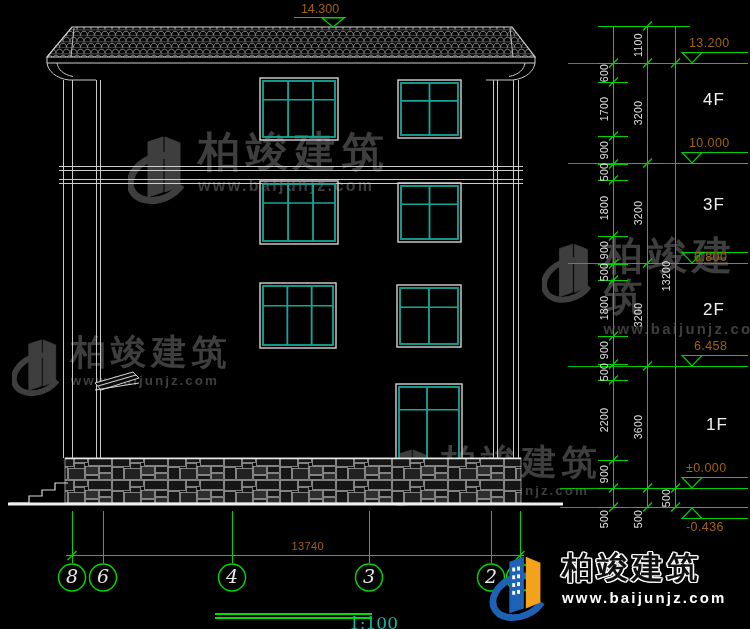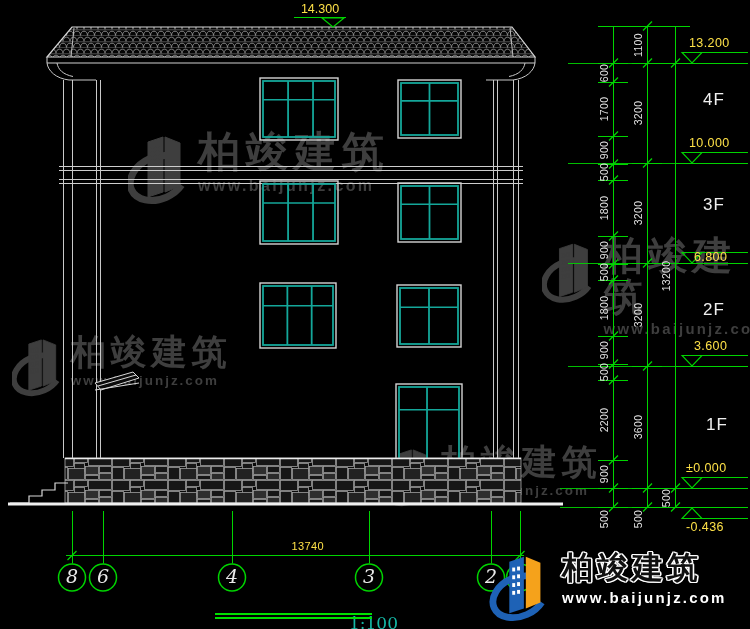--- a/index.html
+++ b/index.html
@@ -1,19 +1,19 @@
 <!DOCTYPE html>
 <html><head>
 <meta charset="utf-8">
 <style>
   html,body{margin:0;padding:0;background:#000;}
   #stage{position:relative;width:750px;height:629px;background:#000;overflow:hidden;
          font-family:"Liberation Sans",sans-serif;}
   #stage svg.layer{position:absolute;left:0;top:0;}
-  .lbl{position:absolute;color:#fde047;white-space:nowrap;line-height:1;}
+  .lbl{position:absolute;color:#a16207;white-space:nowrap;line-height:1;}
   .dim-h{font-size:11px;letter-spacing:0.4px;}
   .dim-v{font-size:10.5px;letter-spacing:0.3px;transform:translate(-50%,-50%) rotate(-90deg);color:#e2e2e2;}
   .elev-t{font-size:12.5px;letter-spacing:0.4px;}
   .floor{font-size:17px;letter-spacing:1px;color:#efefef;}
   .ridge-t{font-size:12.5px;width:56px;text-align:center;}
   .bubble-n{font-family:"DejaVu Serif",serif;font-style:italic;font-size:19px;color:#e9e9e9;
             transform:translate(-50%,-54%);}
   .title-cn{font-size:24px;color:#f2f2f2;letter-spacing:1px;}
   .title-scale{font-size:17px;color:#14b8a6;font-family:"DejaVu Serif",serif;margin-top:24px;}
   .underline{position:absolute;height:2px;}
@@ -318,21 +318,21 @@
       <line x1="682" y1="518.5" x2="748" y2="518.5"></line>
         <polygon points="682,518.5 702,518.5 692,508"></polygon>
     </g>
   </svg>
 
   <div class="lbl ridge-t" style="left:292px;top:3px;">14.300</div>
 
   <div class="lbl elev-t" style="left:689px;top:37px;">13.200</div>
   <div class="lbl elev-t" style="left:689px;top:137px;">10.000</div>
   <div class="lbl elev-t" style="left:694px;top:251px;">6.800</div>
-  <div class="lbl elev-t" style="left:694px;top:340px;">3.600</div>
+  <div class="lbl elev-t" style="left:694px;top:340px;">6.458</div>
   <div class="lbl elev-t" style="left:686px;top:462px;">±0.000</div>
   <div class="lbl elev-t" style="left:686px;top:521px;">-0.436</div>
 
   <div class="lbl floor" style="left:703px;top:91px;">4F</div>
   <div class="lbl floor" style="left:703px;top:196px;">3F</div>
   <div class="lbl floor" style="left:703px;top:301px;">2F</div>
   <div class="lbl floor" style="left:706px;top:416px;">1F</div>
 
   <div class="lbl dim-h" style="left:270px;top:541px;width:54px;text-align:right;">13740</div>
 

